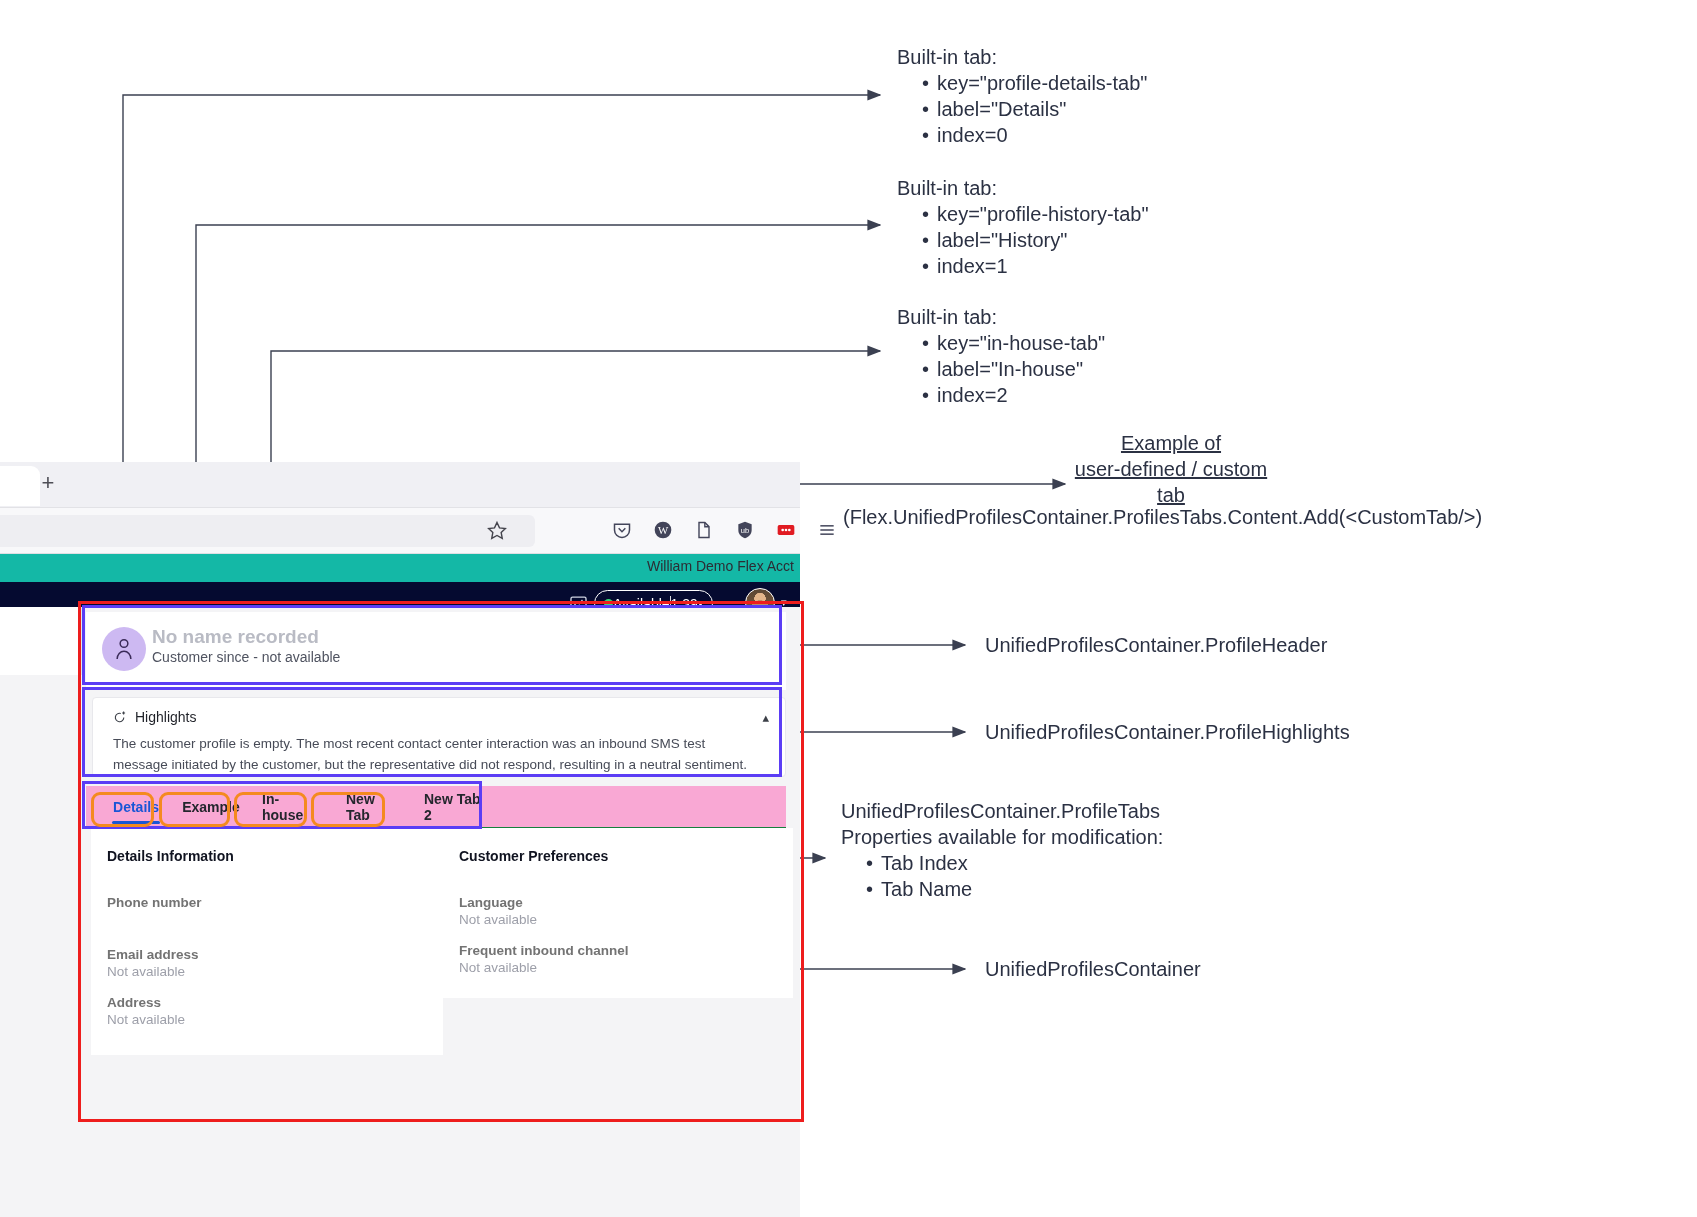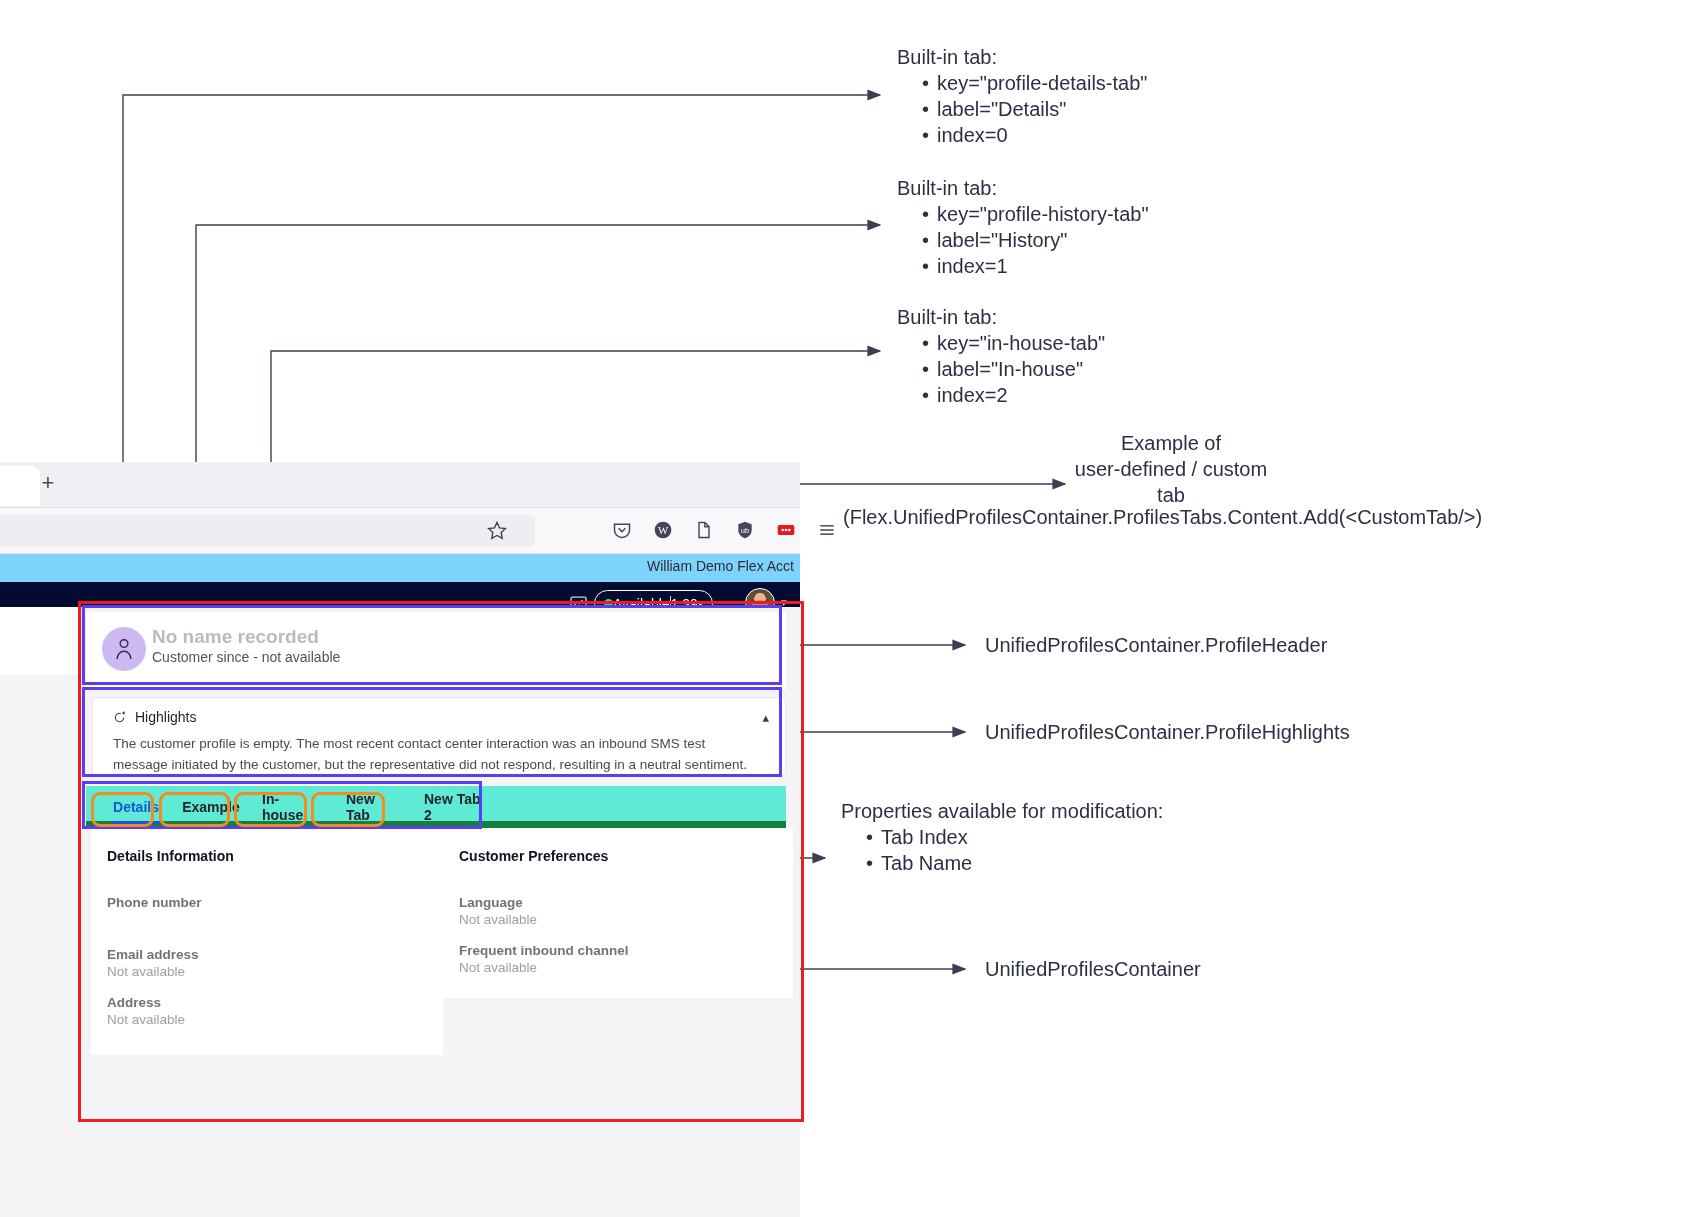--- a/index.html
+++ b/index.html
@@ -6,21 +6,21 @@
   html, body { margin:0; padding:0; }
   body {
     width:1697px; height:1217px;
     background:#ffffff;
     font-family:"Liberation Sans", sans-serif;
     color:#222;
     position:relative;
     overflow:hidden;
   }
   .abs { position:absolute; }
-  .centered-note { text-align:center; }
+  .centered-note { text-align:center;text-decoration:underline; }
 
   
   svg.leaders { position:absolute; left:0; top:0; width:1697px; height:1217px; pointer-events:none; }
 
   
   #browser-window { left:0; top:462px; width:800px; height:145px; }
   .tabstrip {
     position:absolute; left:0; top:0; width:800px; height:45px;
     background:#f0f0f4;
   }
@@ -38,21 +38,21 @@
   }
   .urlfield {
     position:absolute; left:-200px; top:7px; width:735px; height:32px;
     background:#eeeef2; border-radius:6px;
   }
   .star-icon { position:absolute; left:487px; top:12px; width:20px; height:20px; color:#44444d; }
   .ext-icons { position:absolute; left:612px; top:12px; display:flex; gap:21px; align-items:center; }
   .ext-icons > span { width:20px; height:20px; display:block; color:#43455a; }
   .bookmarkbar {
     position:absolute; left:0; top:91px; width:800px; height:29px;
-    background:#7dd3fc; border-top:1px solid #dfdfe4;
+    background:#14b8a6; border-top:1px solid #dfdfe4;
   }
   .bookmark-item {
     position:absolute; right:6px; top:4px;
     font-size:14px; color:#2c2c34;
   }
   
   .flex-topbar {
     position:absolute; left:0; top:120px; width:800px; height:42px;
     background:#050a30;
   }
@@ -110,21 +110,21 @@
   .hl-spark { width:15px; height:15px; color:#3c4048; }
   .hl-title { font-size:14px; font-weight:normal; color:#1f2128; }
   .hl-collapse { position:absolute; right:16px; top:12px; color:#3c4048; font-size:13px; }
   .hl-body {
     position:absolute; left:20px; top:35px; width:650px;
     font-size:13.5px; line-height:21px; color:#474b57;
   }
 
   .tabs-wrap {
     position:absolute; left:86px; top:179px; width:700px; height:42px;
-    background:#5eead4; border-bottom:7px solid #15803d;
+    background:#f9a8d4; border-bottom:1px solid #15803d;
   }
   .tab {
     position:absolute; top:4px; height:34px;
     display:flex; align-items:center; justify-content:center;
     font-size:14px; font-weight:bold; color:#24262d;
     padding:0 12px;
   }
   .tab.selected { color:#1a56d6; }
   .tab.selected:after {
     content:""; position:absolute; left:12px; right:12px; bottom:0;
@@ -216,20 +216,21 @@
   <div>user-defined / custom</div>
   <div>tab</div>
 </div>
 <div class="note-label" style="left:843px; top:506px;">(Flex.UnifiedProfilesContainer.ProfilesTabs.Content.Add(&lt;CustomTab/&gt;)</div>
 
 <div class="note-label" style="left:985px; top:634px;">UnifiedProfilesContainer.ProfileHeader</div>
 
 <div class="note-label" style="left:985px; top:721px;">UnifiedProfilesContainer.ProfileHighlights</div>
 
 <div class="note-block" style="left:841px; top:798px;">
+  <div>UnifiedProfilesContainer.ProfileTabs</div>
   <div>Properties available for modification:</div>
   <ul>
     <li>Tab Index</li>
     <li>Tab Name</li>
   </ul>
 </div>
 
 <div class="note-label" style="left:985px; top:958px;">UnifiedProfilesContainer</div>
 
 <div class="abs" id="browser-window">

